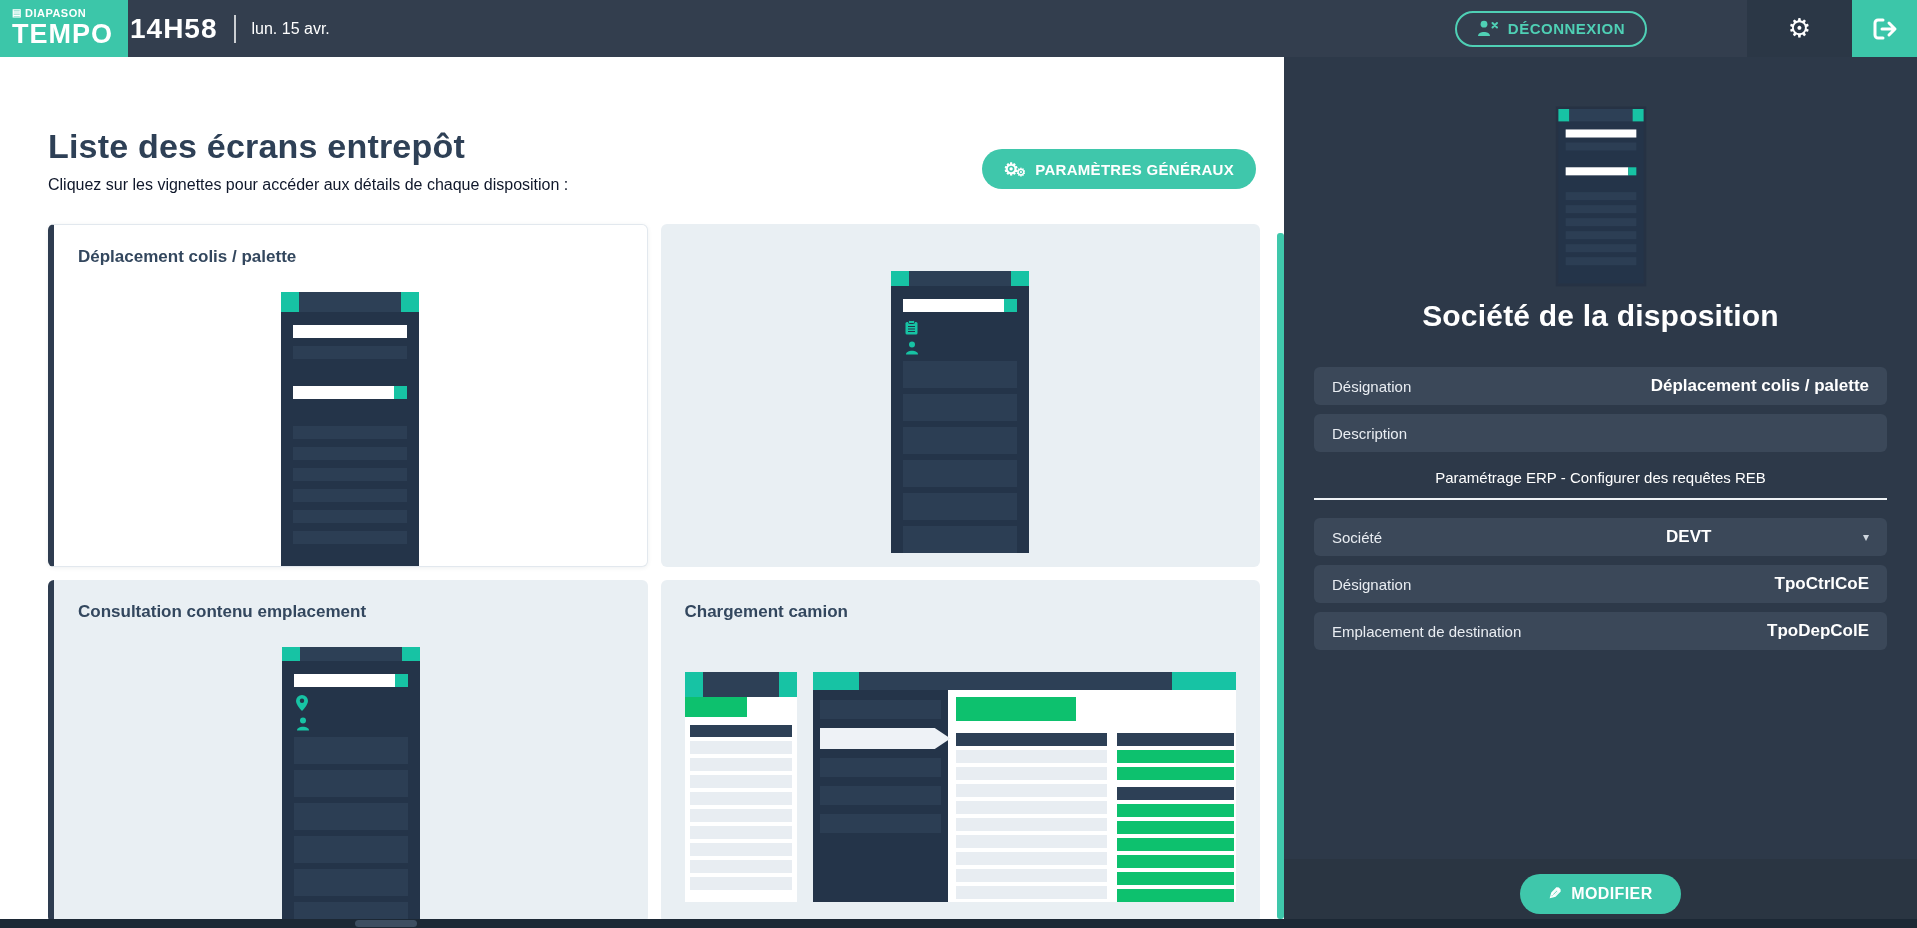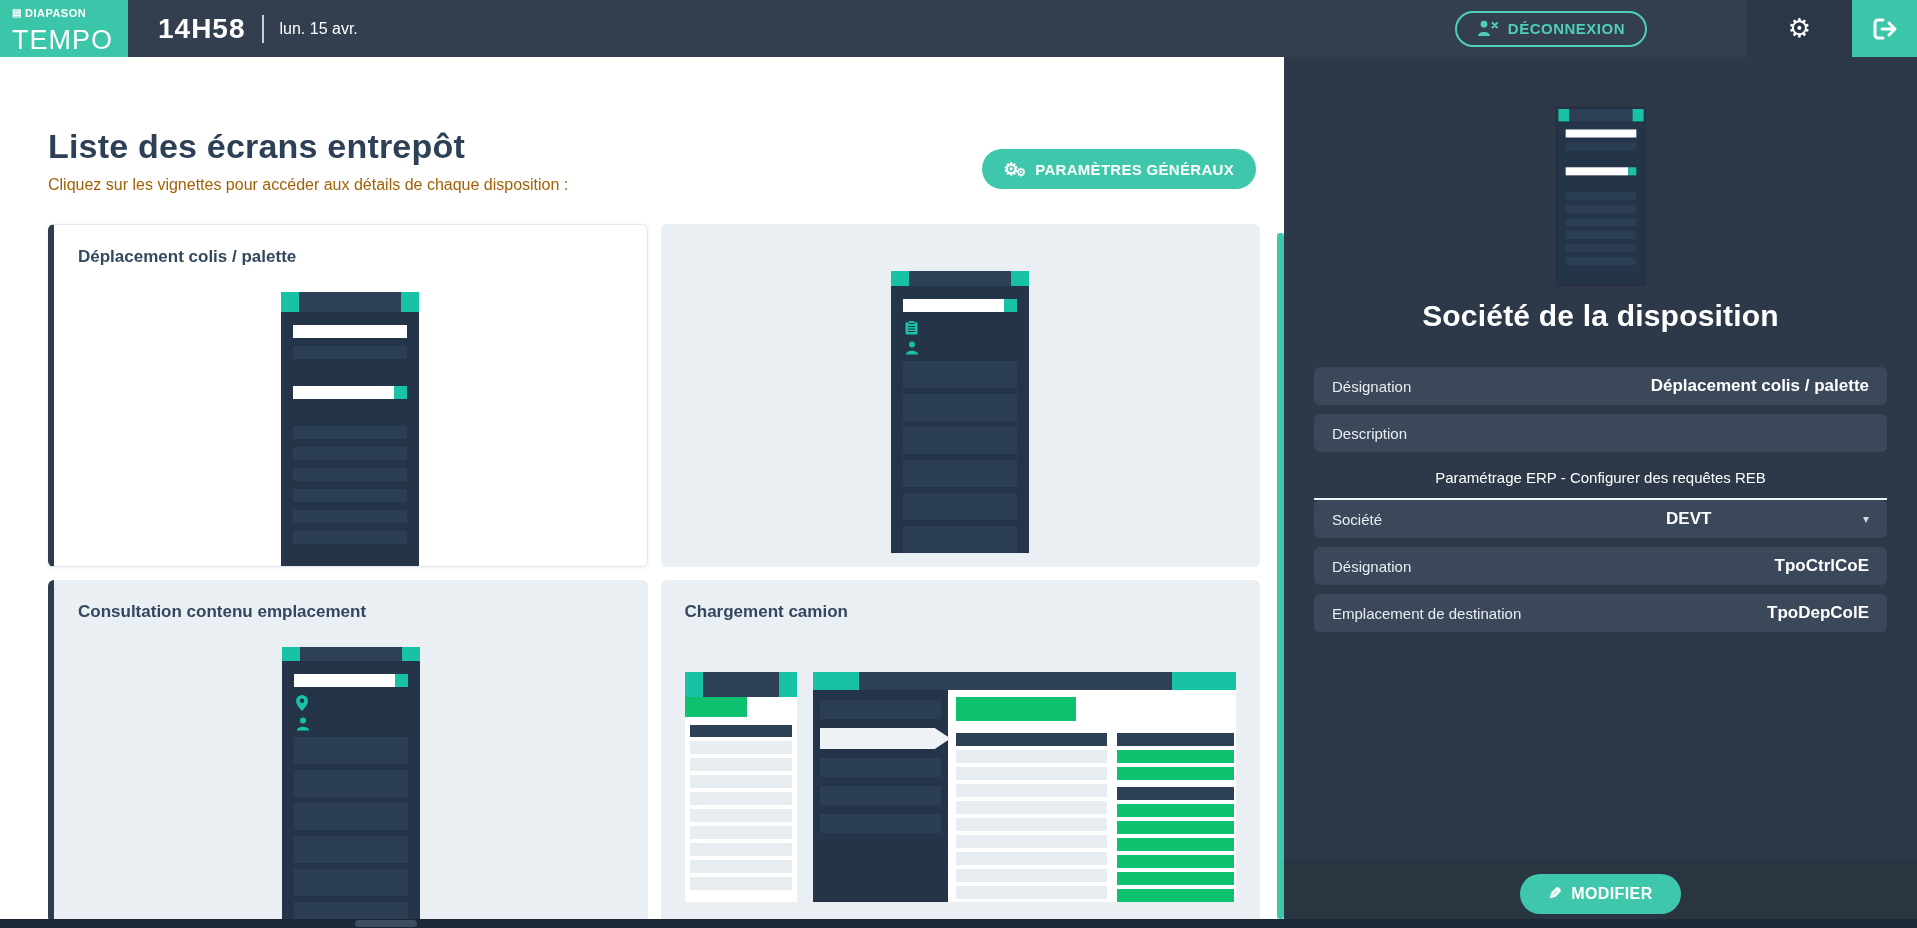--- a/index.html
+++ b/index.html
@@ -7,40 +7,40 @@
   body { font-family:"Liberation Sans", sans-serif; background:#fff; position:relative; }
 
   .app { position:absolute; inset:0; }
 
   
   .topbar { position:absolute; left:0; top:0; right:0; height:57px; background:#333e4e;
             display:flex; align-items:center; z-index:5; }
   .logo { width:128px; height:57px; background:#3cc6a9; color:#fff; padding:7px 0 0 12px; cursor:pointer; }
   .logo-l1 { font-size:11px; font-weight:bold; letter-spacing:.5px; display:flex; align-items:center; gap:3px; }
   .logo-ic { font-size:10px; line-height:1; }
-  .logo-l2 { font-size:27px; font-weight:400; letter-spacing:1px; line-height:1; margin-top:8px; }
-  .clock { color:#fff; font-size:28px; font-weight:bold; margin-left:30px; letter-spacing:1px; }
+  .logo-l2 { font-size:27px; font-weight:700; letter-spacing:1px; line-height:1; margin-top:2px; }
+  .clock { color:#fff; font-size:28px; font-weight:bold; margin-left:2px; letter-spacing:1px; }
   .tb-div { width:2px; height:28px; background:rgba(255,255,255,.75); margin:0 16px; }
   .tb-date { color:#fff; font-size:16px; }
   .tb-spacer { flex:1; }
   .btn-logout { display:flex; align-items:center; gap:9px; height:36px; padding:0 20px;
                 border:2px solid #4fd0b5; border-radius:18px; background:transparent;
                 color:#4fd0b5; font-family:inherit; font-size:15px; font-weight:bold;
                 letter-spacing:.5px; cursor:pointer; margin-right:100px; }
   .tb-gear { width:105px; height:57px; background:#2b3746; display:flex; align-items:center;
              justify-content:center; color:#fff; font-size:26px; cursor:pointer; }
   .tb-exit { width:65px; height:57px; background:#3cc6a9; display:flex; align-items:center;
              justify-content:center; cursor:pointer; }
 
   
   .content { position:absolute; left:0; top:57px; width:1284px; bottom:0; background:#fff; overflow:hidden; }
   .content-head { display:flex; align-items:flex-start; justify-content:space-between;
                   padding:46px 28px 0 48px;margin-top:24px; }
   .page-title { color:#2e4056; font-size:34px; font-weight:800; letter-spacing:.2px; }
-  .page-sub { color:#a16207; font-size:16px; margin-top:10px; }
+  .page-sub { color:#0f172a; font-size:16px; margin-top:10px; }
   .btn-teal { display:flex; align-items:center; gap:9px; height:40px; padding:0 22px;
               background:#3fc7ab; border:none; border-radius:20px; color:#fff;
               font-family:inherit; font-size:15px; font-weight:bold; letter-spacing:.3px;
               cursor:pointer; margin-top:22px; }
   .gears { display:inline-flex; align-items:flex-end; line-height:1; }
   .gears .g1 { font-size:17px; } .gears .g2 { font-size:11px; margin:-8px 0 0 -3px; }
 
   .cards { display:grid; grid-template-columns:1fr 1fr; gap:13px; margin:30px 24px 0 48px; }
   .card { height:343px; border-radius:6px; background:#e9eff3; position:relative;
           padding:22px 24px; cursor:pointer; overflow:hidden; }
@@ -109,21 +109,21 @@
   .sb-fields { padding:0 30px; margin-top:34px; }
   .frow { height:38px; background:#3b4859; border-radius:6px; margin-bottom:9px;
           display:flex; align-items:center; padding:0 18px; }
   .frow .lbl { font-size:15px; color:#e9edf2; }
   .frow .val { margin-left:auto; font-size:17px; font-weight:bold; color:#fff; }
   .frow.dd { cursor:pointer; }
   .frow.dd .lbl { width:34%; }
   .frow.dd .val { margin-left:0; flex:1; text-align:center; }
   .frow .caret { color:#cfd6de; font-size:12px; }
   .erp-note { text-align:center; font-size:15px; color:#fff; padding:8px 0 12px;
-              border-bottom:2px solid #eef2f5; }
+              border-bottom:2px solid #eef2f5; margin-bottom:18px; }
   .sb-footer { margin-top:auto; background:#2a3542; height:69px; display:flex;
                align-items:center; justify-content:center; }
   .btn-modify { display:flex; align-items:center; gap:9px; height:40px; padding:0 28px;
                 background:#3fc7ab; border:none; border-radius:20px; color:#fff;
                 font-family:inherit; font-size:16px; font-weight:bold; letter-spacing:.4px; cursor:pointer; }
   .pencil { display:inline-block; transform:scaleX(-1); font-size:16px; }
 
   
   .hscroll { position:absolute; left:0; right:0; bottom:0; height:9px; background:#1c2835; z-index:9; }
   .hthumb { position:absolute; left:355px; width:62px; top:1px; bottom:1px;

